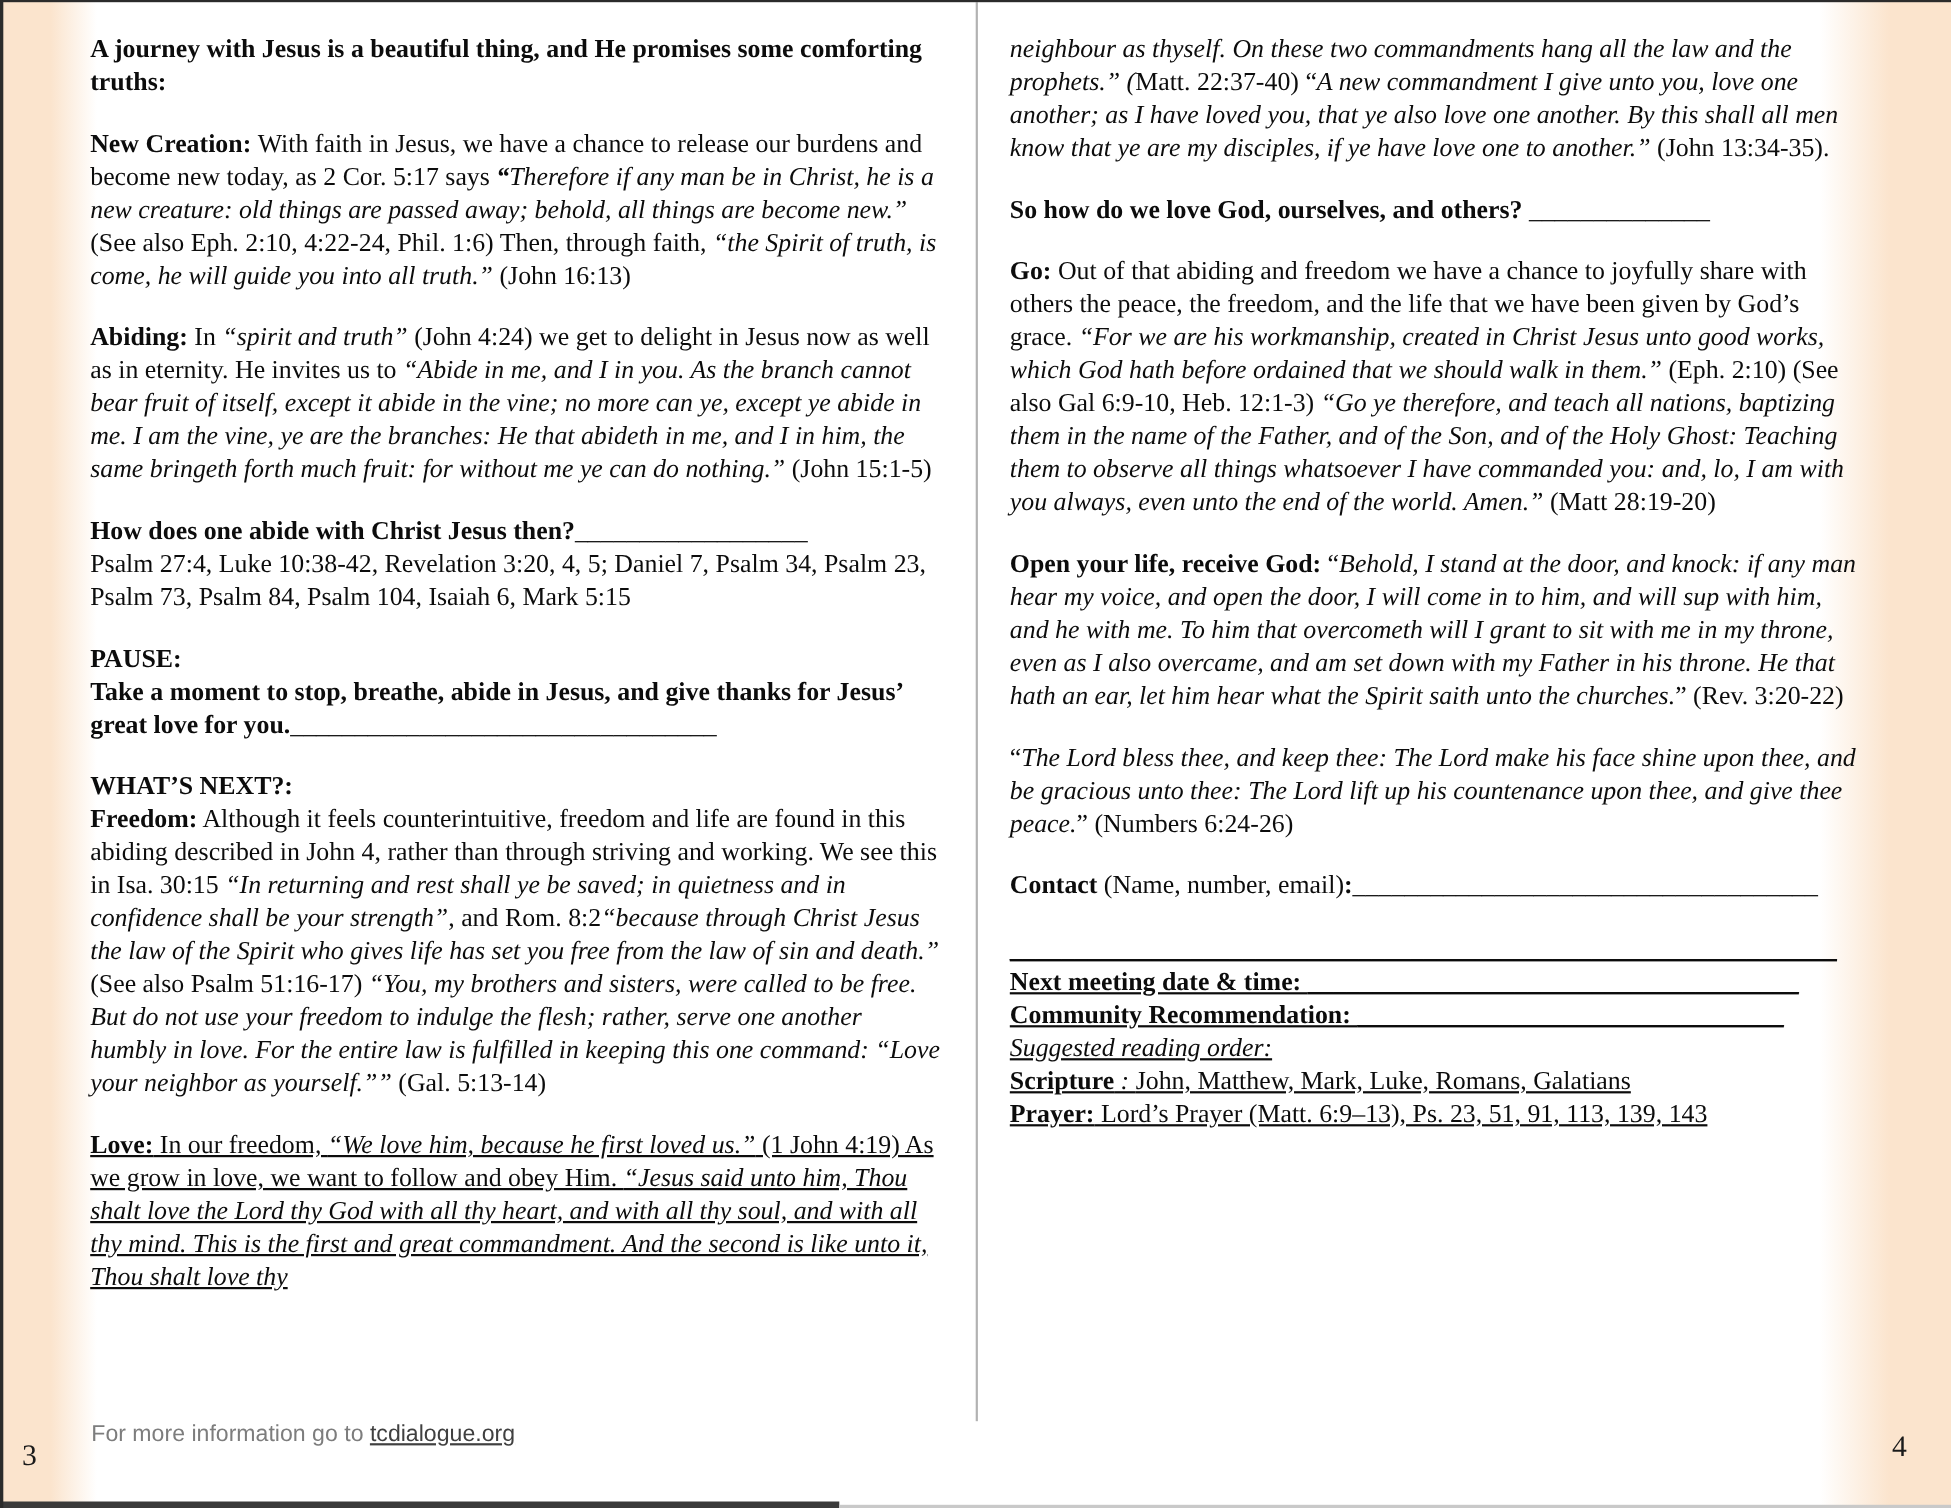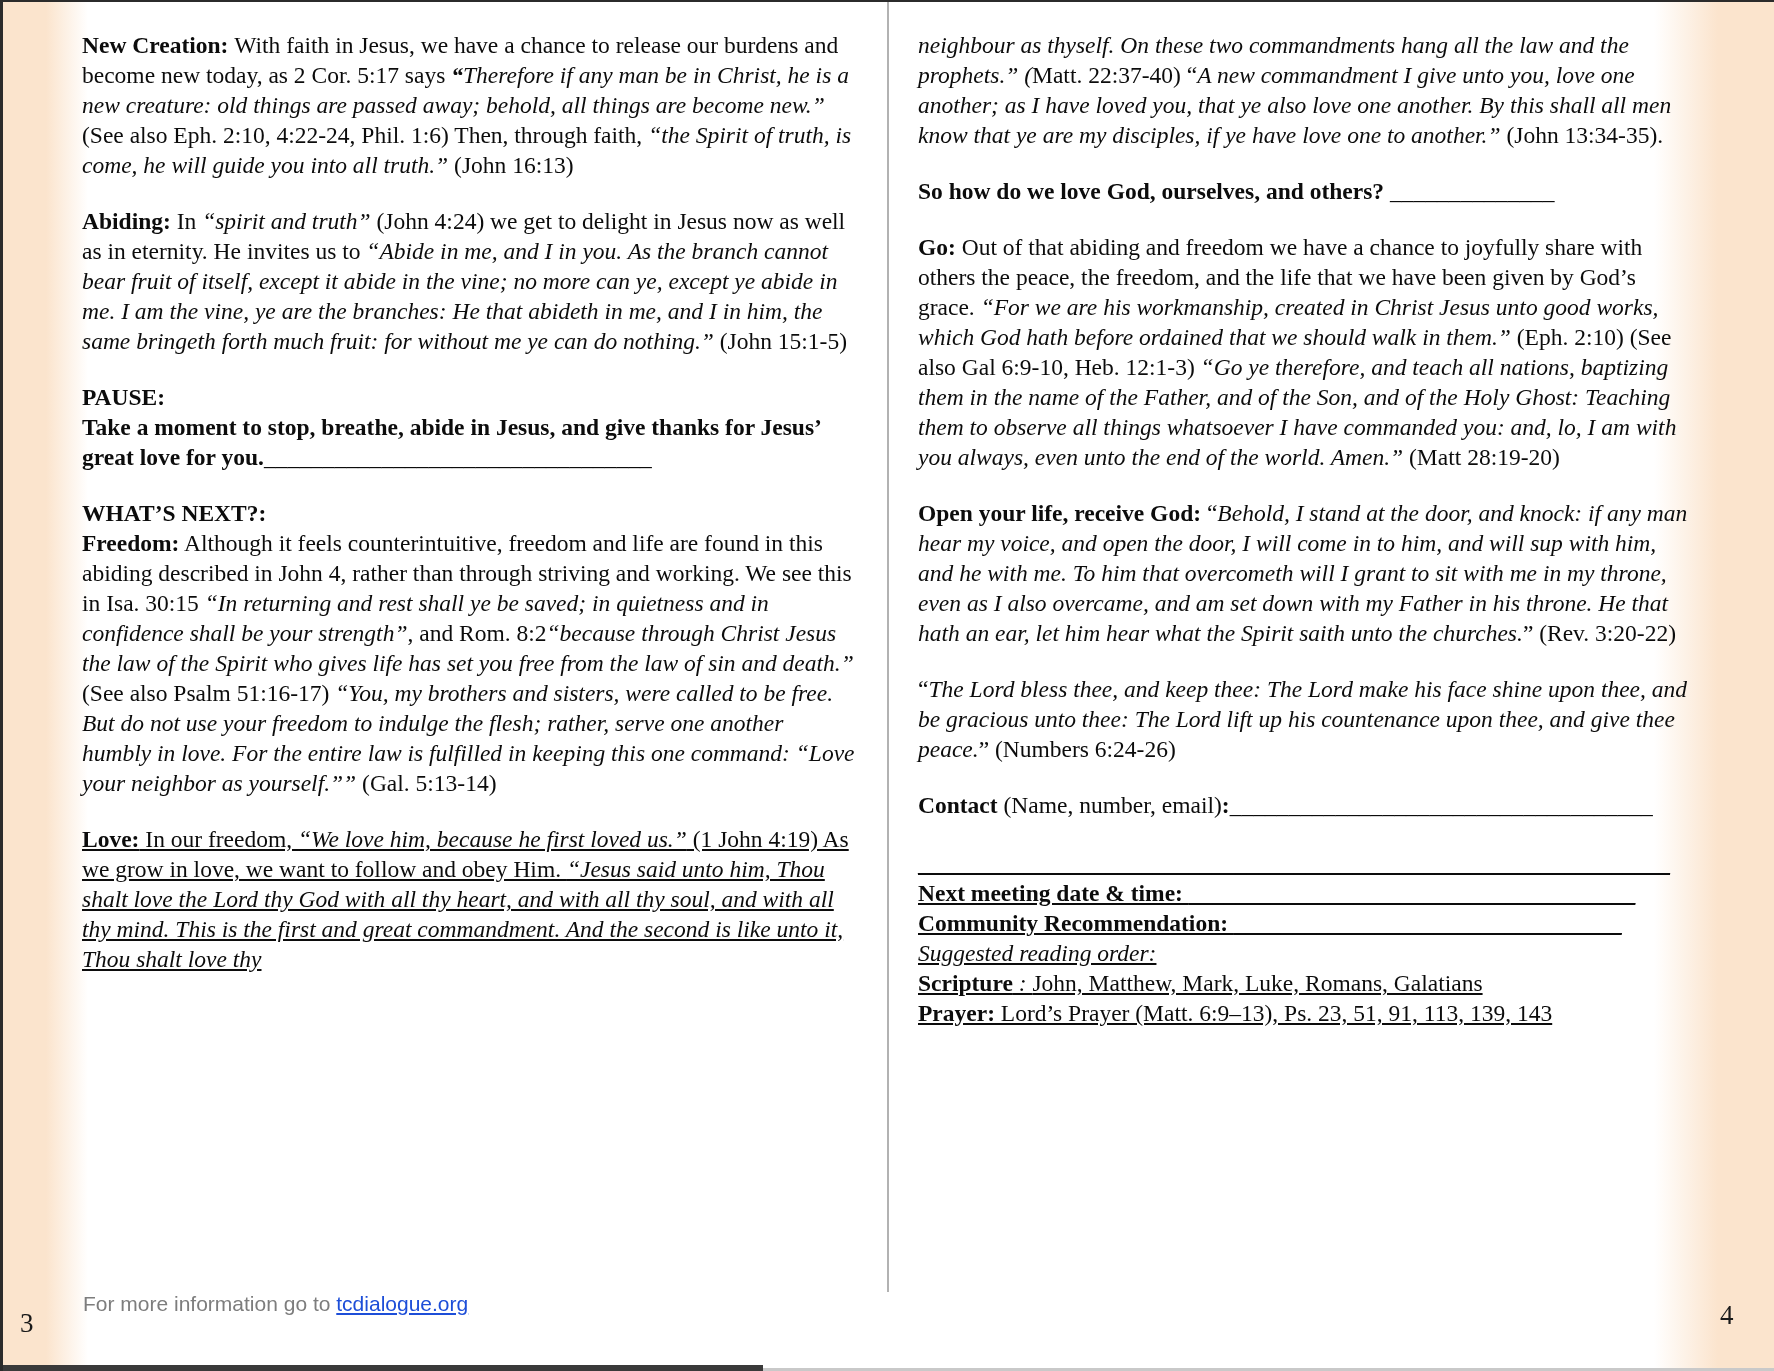--- a/index.html
+++ b/index.html
@@ -25,40 +25,42 @@
   .col-right { left:918px; width:776px; }
   p.para { margin:0 0 26px 0; }
   p.para:last-child { margin-bottom:0;text-decoration:underline; }
   p.para.tight { margin-bottom:28px; }
   .b { font-weight:bold; }
   .i { font-style:italic; }
   .footer {
     position:absolute; left:83px; top:1292px;
     font-family:"Liberation Sans", sans-serif; font-size:21px; color:#7d7d7d;
   }
-  .footer a { color:#1d4ed8; text-decoration:underline; cursor:pointer; }
+  .footer a { color:#404040; text-decoration:underline; cursor:pointer; }
   .pageno { position:absolute; font-size:27px; color:#1a1a1a; z-index:7; }
   .pageno-left  { left:20px;   top:1308px; }
   .pageno-right { left:1720px; top:1300px; }
 </style>
 </head>
 <body>
 
 <div class="canvas">
   <div class="strip-left"></div>
   <div class="strip-right"></div>
   <div class="edge-top"></div>
   <div class="edge-left"></div>
   <div class="edge-bottom-dark"></div>
   <div class="edge-bottom-light"></div>
   <div class="divider"></div>
 
   <div class="col col-left">
+      <p class="para"><span class="b">A journey with Jesus is a beautiful thing, and He promises some comforting truths:</span></p>
       <p class="para"><span class="b">New Creation: </span><span>With faith in Jesus, we have a chance to release our burdens and become new today, as 2 Cor. 5:17 says </span><span class="b i">“</span><span class="i">Therefore if any man be in Christ, he is a new creature: old things are passed away; behold, all things are become new.” </span><span>(See also Eph. 2:10, 4:22-24, Phil. 1:6) Then, through faith, </span><span class="i">“the Spirit of truth, is come, he will guide you into all truth.” </span><span>(John 16:13)</span></p>
       <p class="para"><span class="b">Abiding:</span><span> In </span><span class="i">“spirit and truth”</span><span> (John 4:24) we get to delight in Jesus now as well as in eternity. He invites us to </span><span class="i">“Abide in me, and I in you. As the branch cannot bear fruit of itself, except it abide in the vine; no more can ye, except ye abide in me. I am the vine, ye are the branches: He that abideth in me, and I in him, the same bringeth forth much fruit: for without me ye can do nothing.”</span><span> (John 15:1-5)</span></p>
+      <p class="para"><span class="b">How does one abide with Christ Jesus then?</span><span>__________________</span><br><span>Psalm 27:4, Luke 10:38-42, Revelation 3:20, 4, 5; Daniel 7, Psalm 34, Psalm 23, Psalm 73, Psalm 84, Psalm 104, Isaiah 6, Mark 5:15</span></p>
       <p class="para"><span class="b">PAUSE:</span><br><span class="b">Take a moment to stop, breathe, abide in Jesus, and give thanks for Jesus’ great love for you.</span><span>_________________________________</span></p>
       <p class="para"><span class="b">WHAT’S NEXT?:</span><br><span class="b">Freedom:</span><span> Although it feels counterintuitive, freedom and life are found in this abiding described in John 4, rather than through striving and working. We see this in Isa. 30:15 </span><span class="i">“In returning and rest shall ye be saved; in quietness and in confidence shall be your strength”</span><span>, and Rom. 8:2</span><span class="i">“because through Christ Jesus the law of the Spirit who gives life has set you free from the law of sin and death.” </span><span>(See also Psalm 51:16-17) </span><span class="i">“You, my brothers and sisters, were called to be free. But do not use your freedom to indulge the flesh; rather, serve one another humbly in love. For the entire law is fulfilled in keeping this one command: “Love your neighbor as yourself.”” </span><span>(Gal. 5:13-14)</span></p>
       <p class="para"><span class="b">Love:</span><span> In our freedom, </span><span class="i">“We love him, because he first loved us.”</span><span> (1 John 4:19) As we grow in love, we want to follow and obey Him. </span><span class="i">“Jesus said unto him, Thou shalt love the Lord thy God with all thy heart, and with all thy soul, and with all thy mind. This is the first and great commandment. And the second is like unto it, Thou shalt love thy</span></p>
     </div>
 
   <div class="col col-right">
       <p class="para"><span class="i">neighbour as thyself. On these two commandments hang all the law and the prophets.” (</span><span>Matt. 22:37-40) “</span><span class="i">A new commandment I give unto you, love one another; as I have loved you, that ye also love one another. By this shall all men know that ye are my disciples, if ye have love one to another.”</span><span> (John 13:34-35).</span></p>
       <p class="para"><span class="b">So how do we love God, ourselves, and others? </span><span>______________</span></p>
       <p class="para"><span class="b">Go:</span><span> Out of that abiding and freedom we have a chance to joyfully share with others the peace, the freedom, and the life that we have been given by God’s grace. </span><span class="i">“For we are his workmanship, created in Christ Jesus unto good works, which God hath before ordained that we should walk in them.” </span><span>(Eph. 2:10) (See also Gal 6:9-10, Heb. 12:1-3) </span><span class="i">“Go ye therefore, and teach all nations, baptizing them in the name of the Father, and of the Son, and of the Holy Ghost: Teaching them to observe all things whatsoever I have commanded you: and, lo, I am with you always, even unto the end of the world. Amen.” </span><span>(Matt 28:19-20)</span></p>
       <p class="para"><span class="b">Open your life, receive God: </span><span>“</span><span class="i">Behold, I stand at the door, and knock: if any man hear my voice, and open the door, I will come in to him, and will sup with him, and he with me. To him that overcometh will I grant to sit with me in my throne, even as I also overcame, and am set down with my Father in his throne. He that hath an ear, let him hear what the Spirit saith unto the churches.</span><span>” (Rev. 3:20-22)</span></p>

